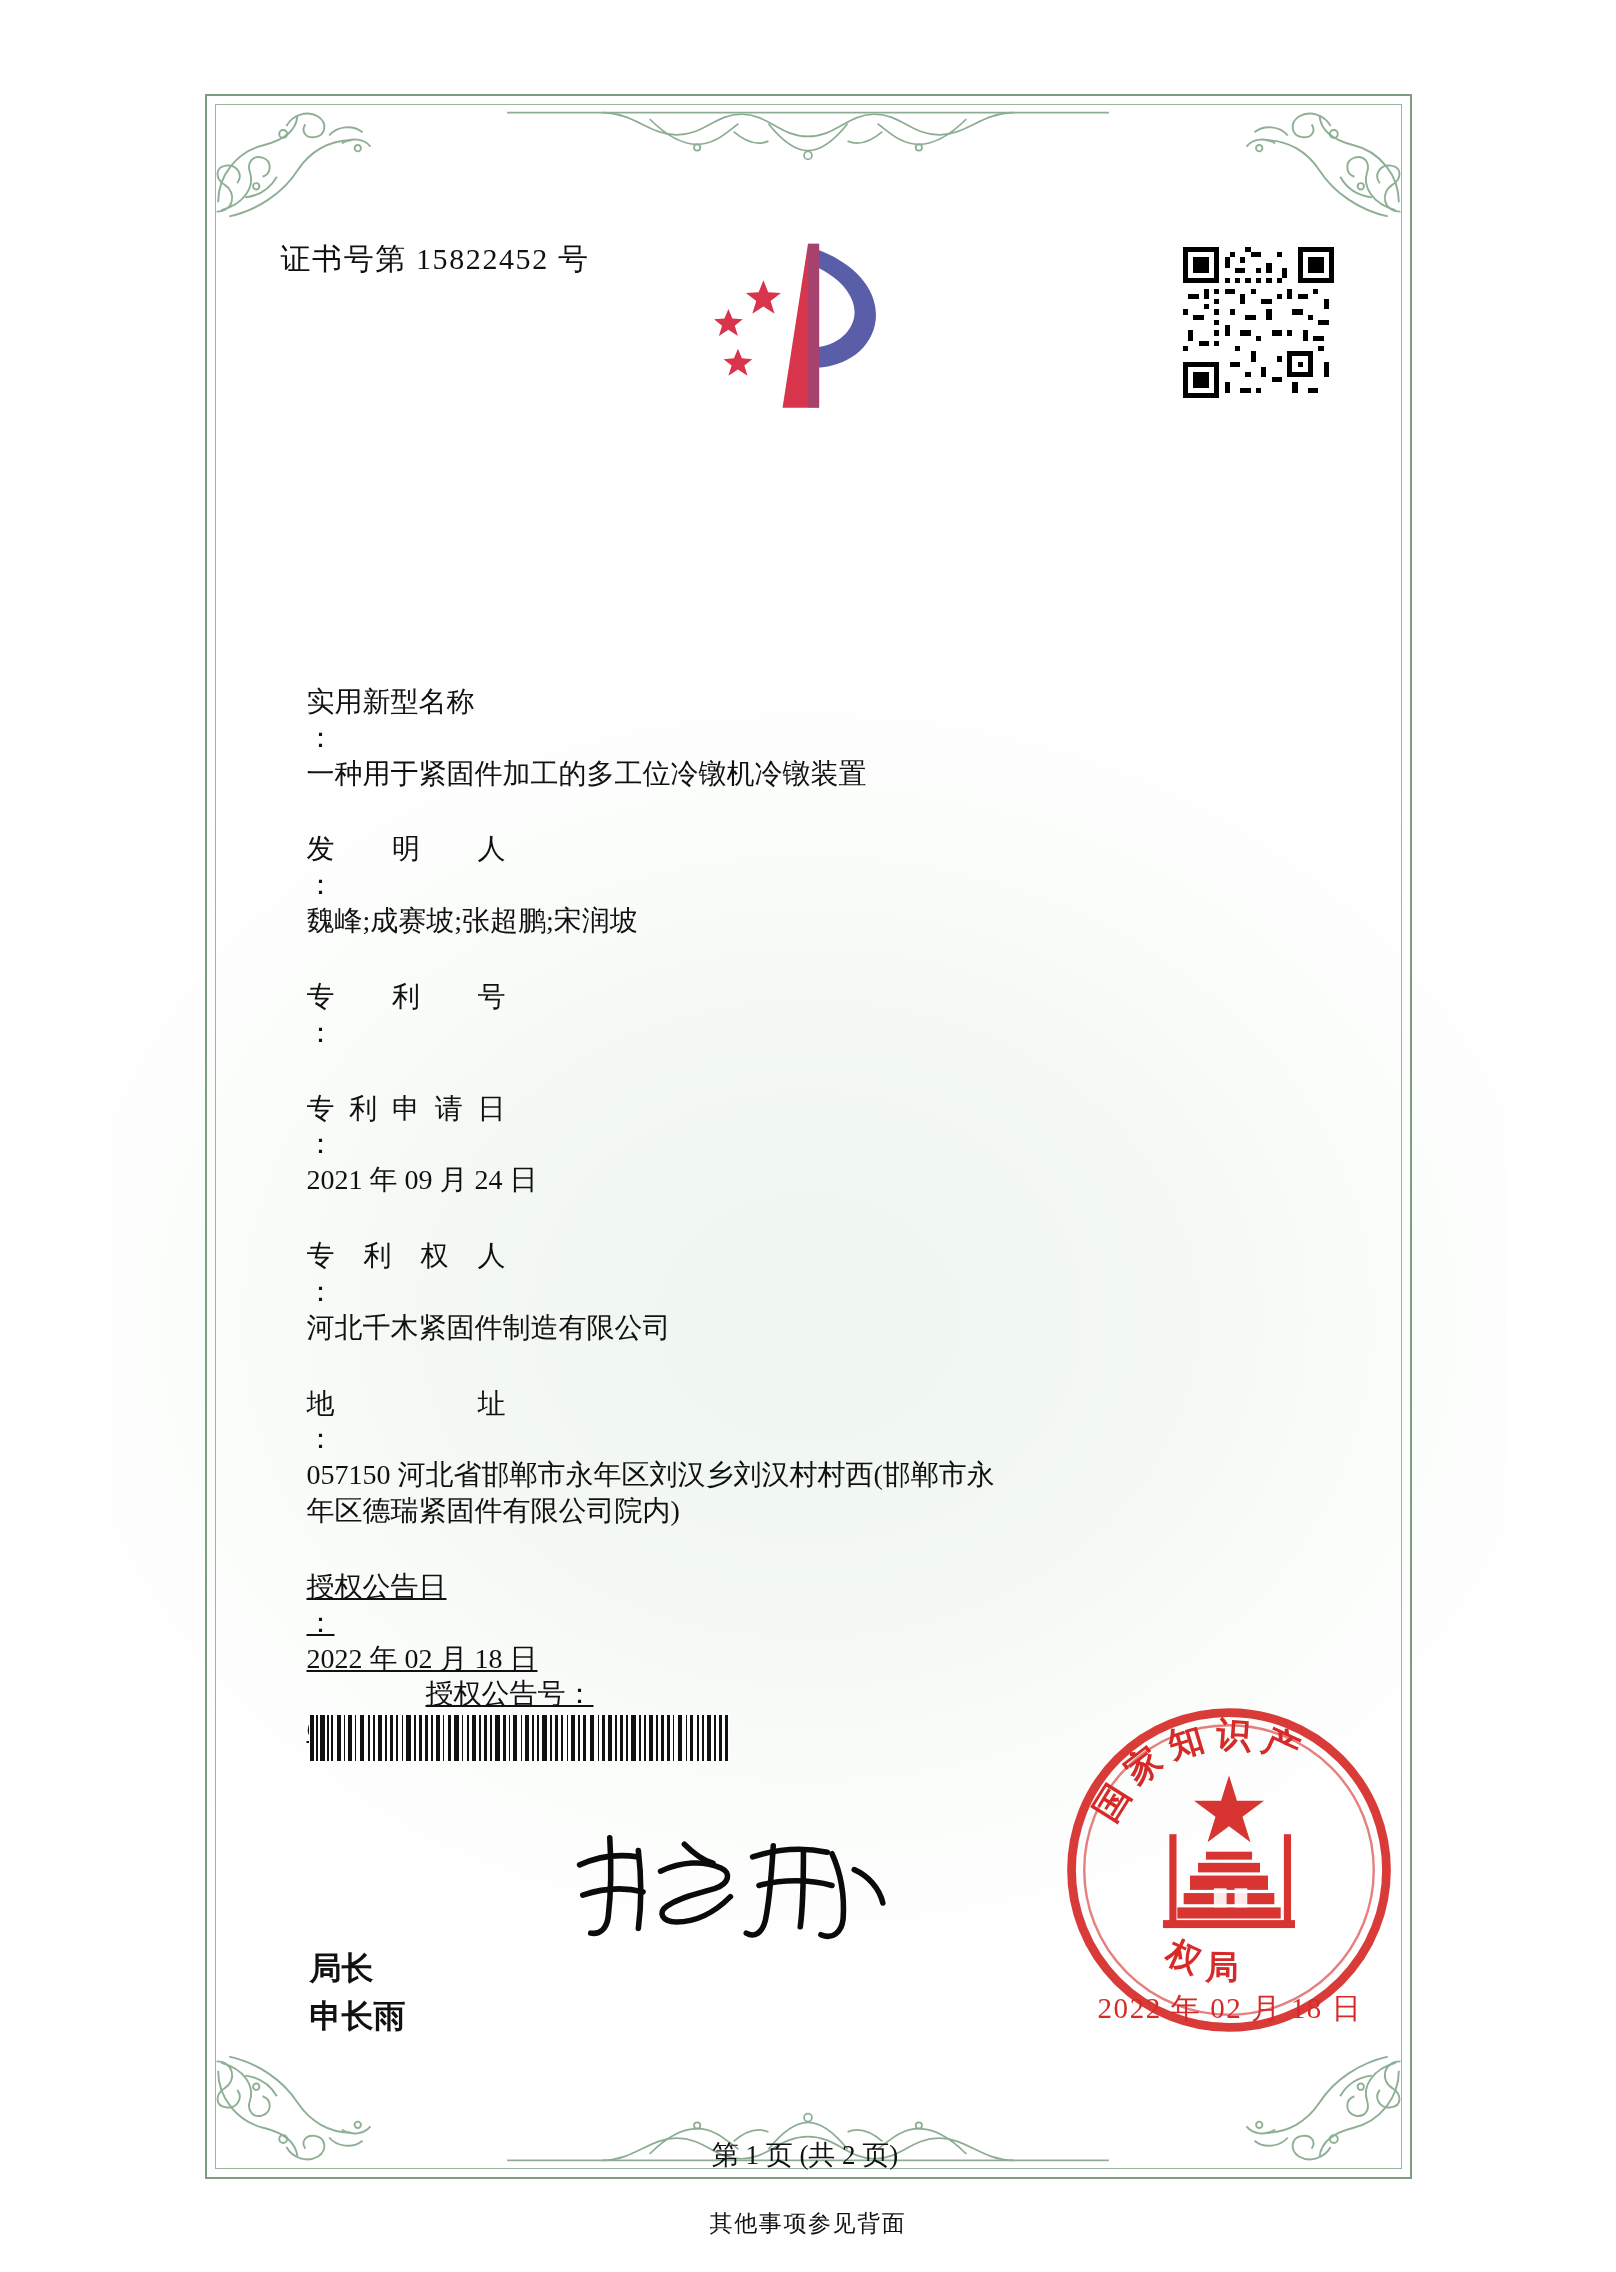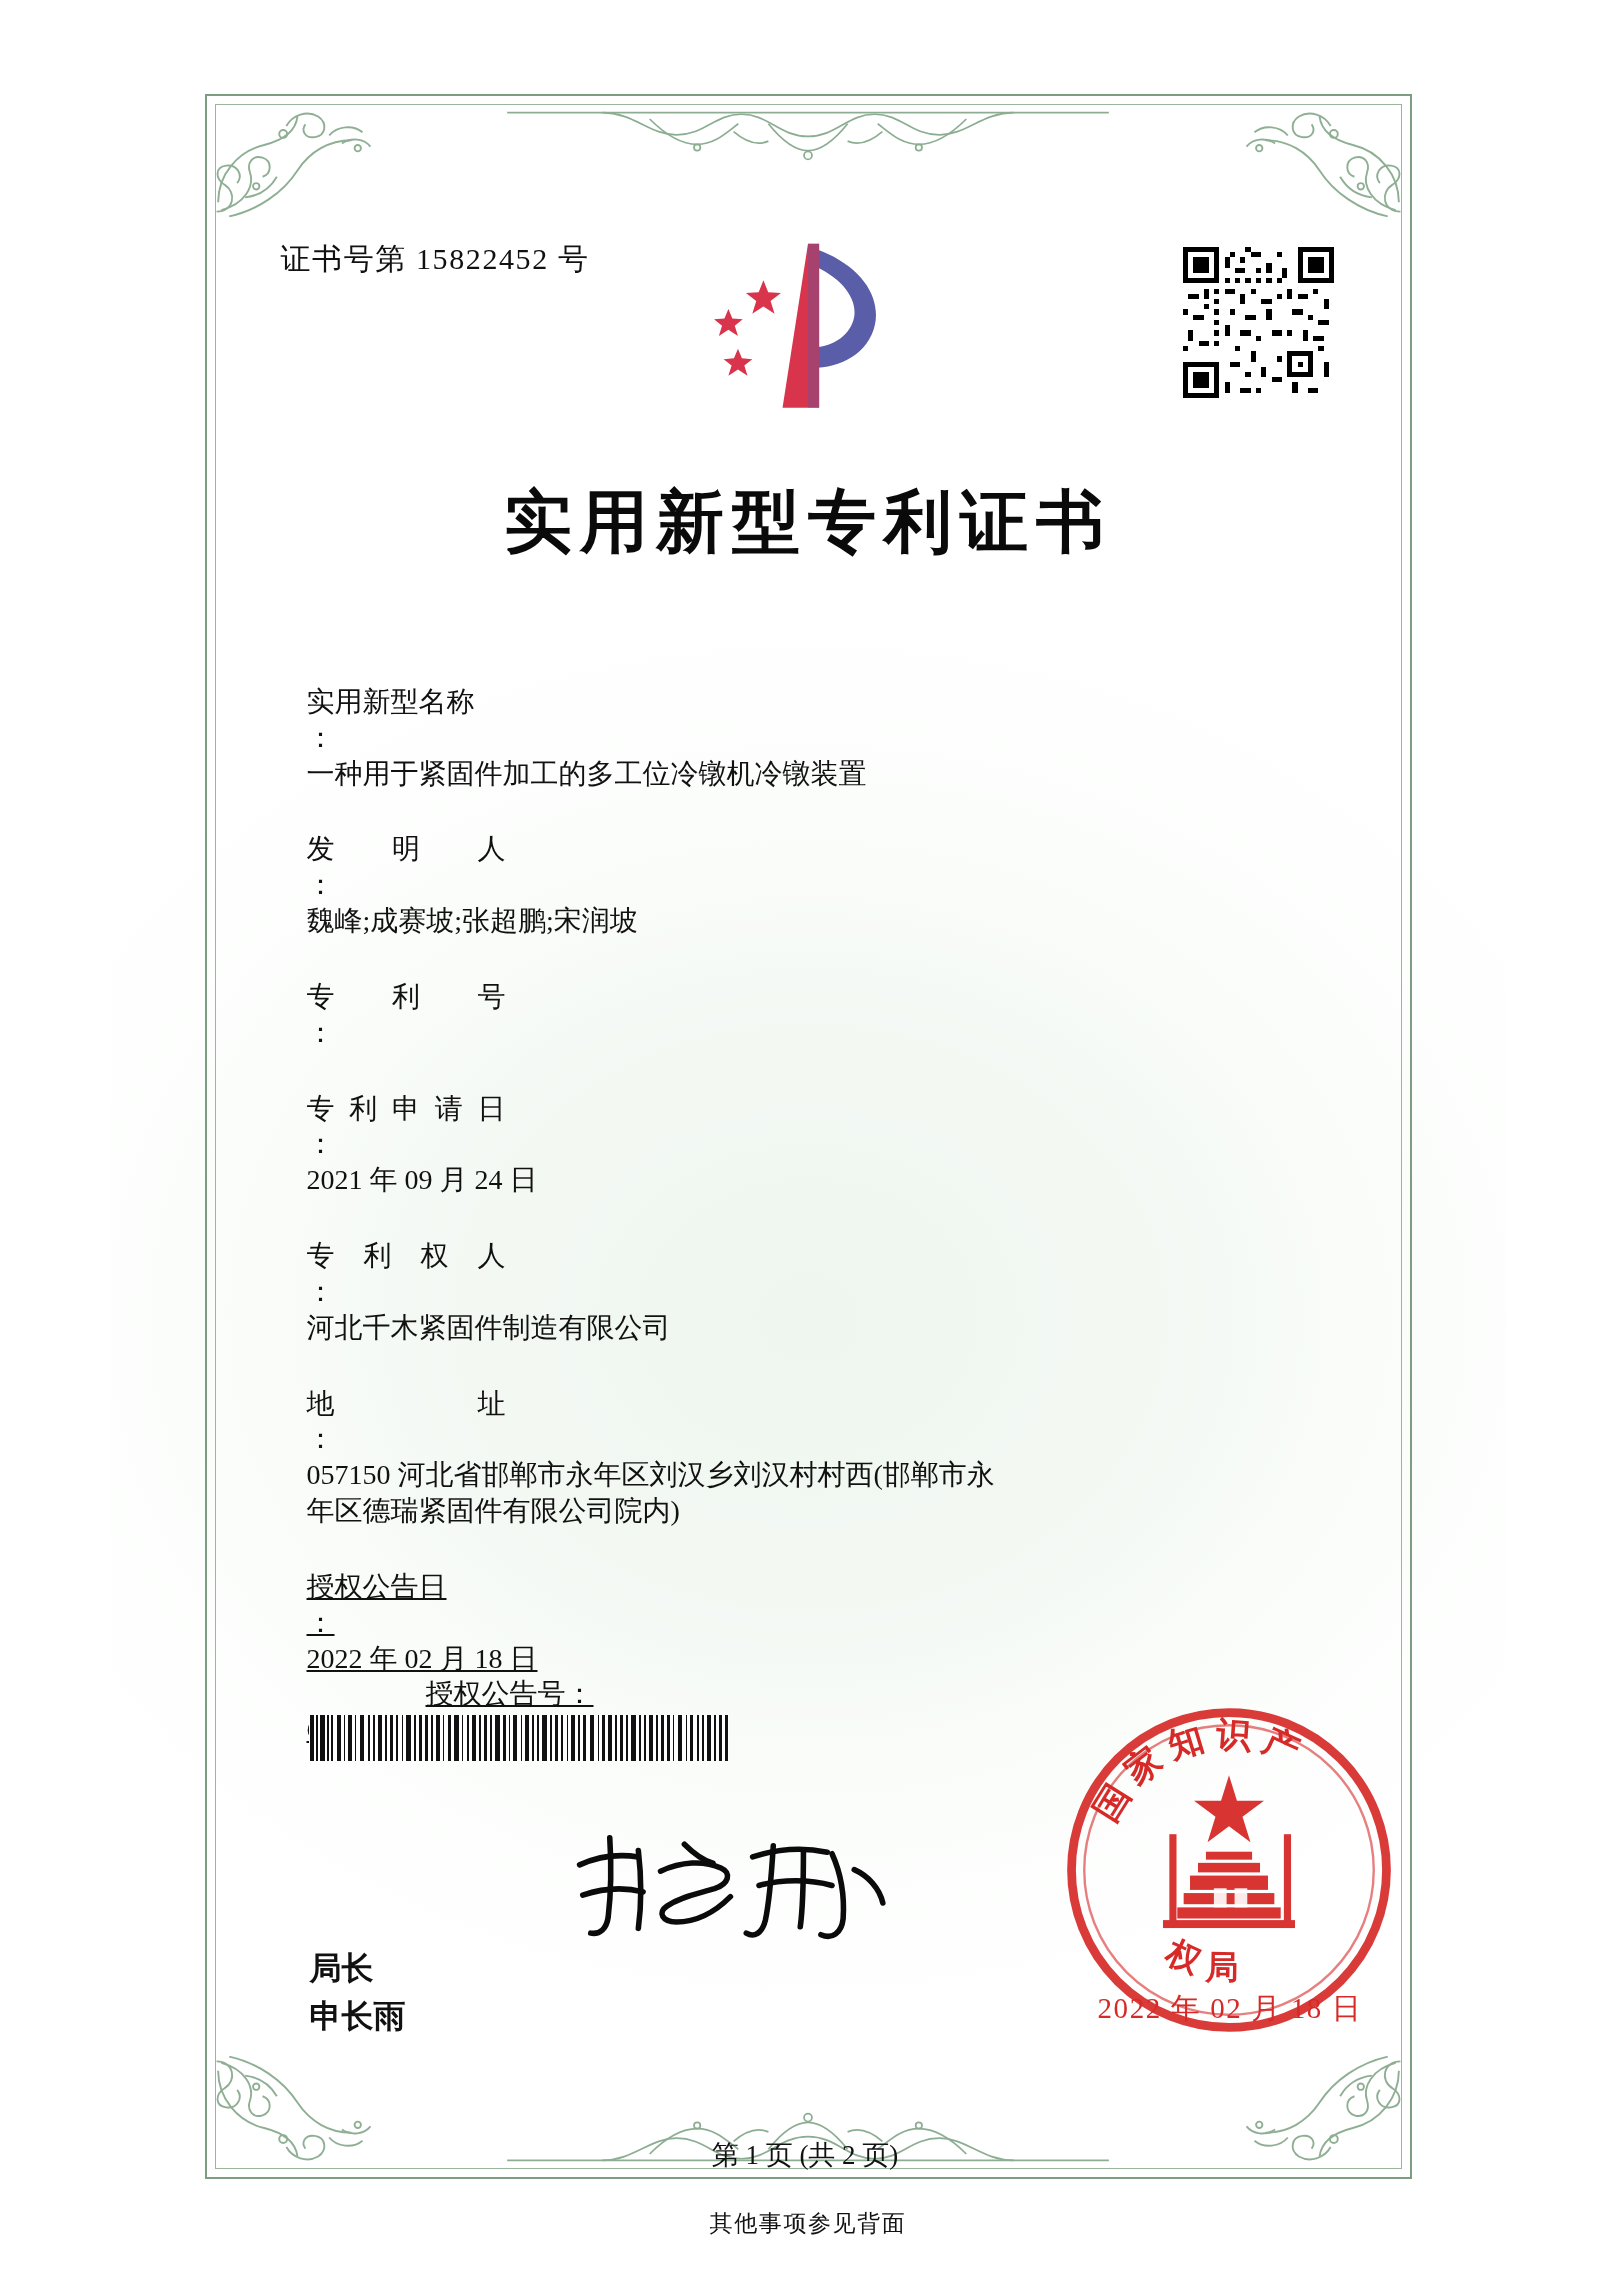--- a/index.html
+++ b/index.html
@@ -459,21 +459,20 @@
         <rect x="23" y="16" width="1" height="2"></rect>
           <rect x="25" y="17" width="2" height="1"></rect>
         <rect x="21" y="26" width="1" height="2"></rect>
           <rect x="24" y="27" width="2" height="1"></rect>
         <rect x="27" y="22" width="1" height="3"></rect>
           <rect x="26" y="19" width="1" height="1"></rect>
       </g>
     </svg>
   </div>
 
-  <div class="title">实用新型专利证书</div>
 
   <div class="fields">
 
     <div class="field-row">
       <span class="field-label">实用新型名称</span>
       <span class="field-colon">：</span>
       <span class="field-value">一种用于紧固件加工的多工位冷镦机冷镦装置</span>
     </div>
 
     <div class="field-row">

